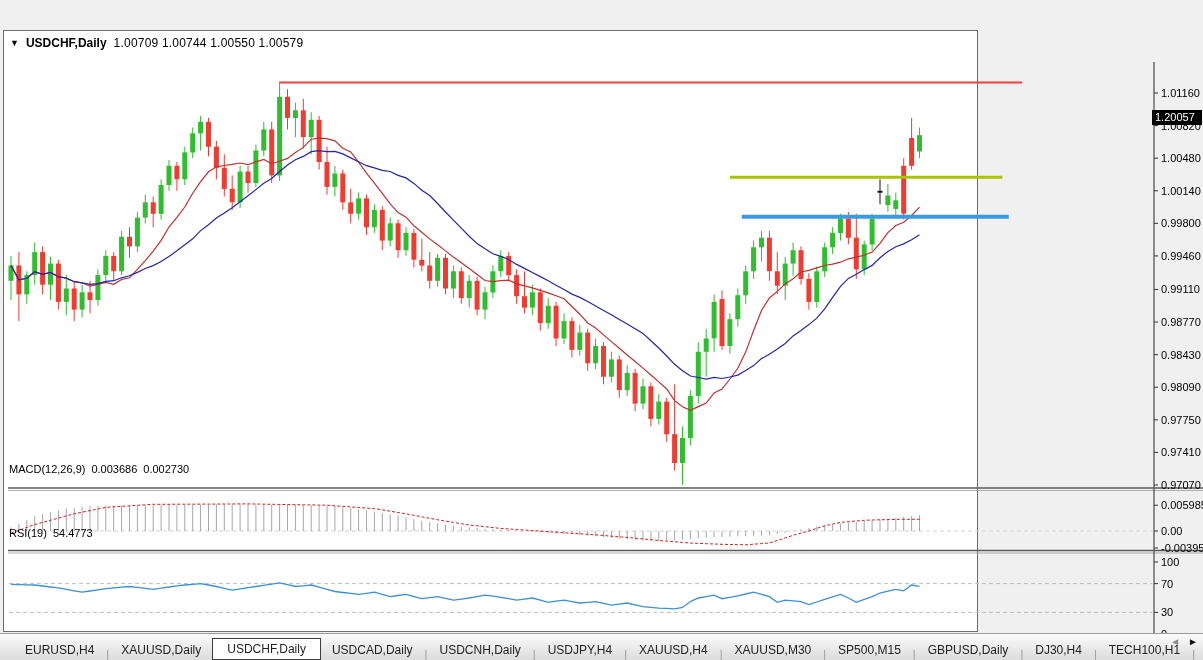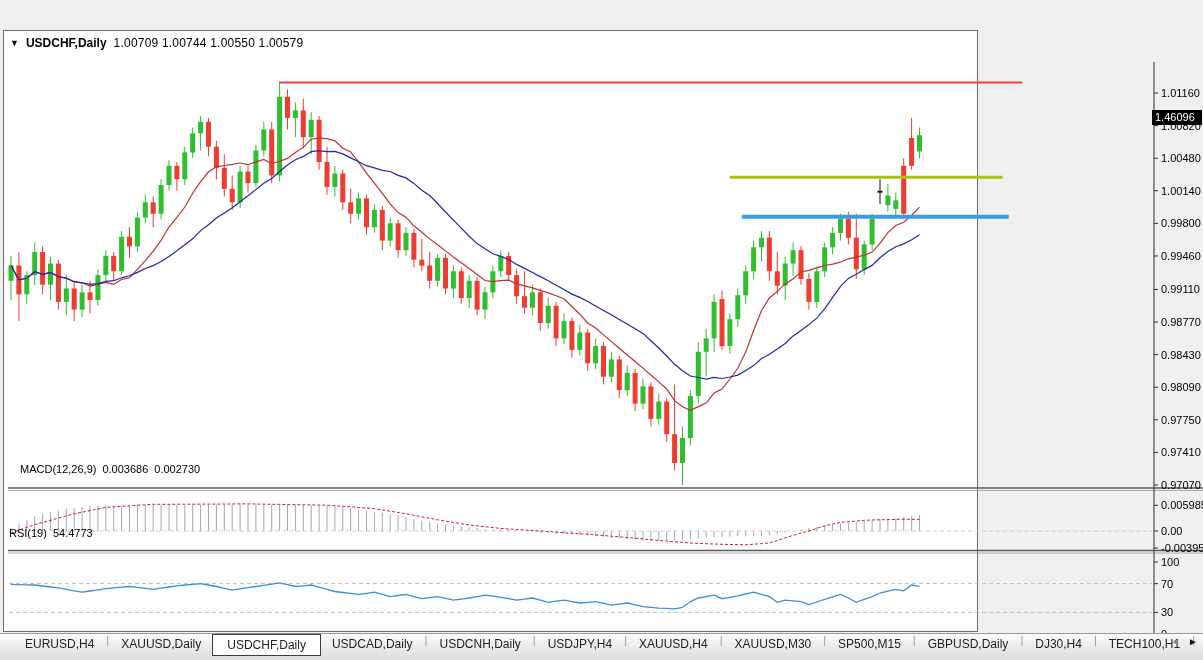--- a/index.html
+++ b/index.html
@@ -14,29 +14,29 @@
   
   #chart-frame{position:absolute;left:3px;top:30px;width:975px;height:602px;
                background:#fff;border:1px solid #6e6e6e;box-sizing:border-box;}
   #chart-svg{position:absolute;left:0;top:0;}
   
   #chart-title{position:absolute;left:10px;top:36px;font-size:12px;color:#000;display:flex;align-items:center;gap:7px;}
   #chart-title .tri{font-size:9px;position:relative;top:0px;}
   #chart-title .sym{font-weight:700;}
   #chart-title .vals{font-weight:400;letter-spacing:0.2px;text-align:center;}
   .ind-label{position:absolute;font-size:11px;color:#000;display:flex;gap:6px;}
-  #macd-label{left:20px;top:463px;}
+  #macd-label{left:9px;top:463px;}
   #rsi-label{left:9px;top:527px;}
   
   #price-tag{position:absolute;left:1152px;top:110px;width:50px;height:15px;background:#000;
              color:#fff;font-size:11px;line-height:15px;text-align:left;padding-left:3px;box-sizing:border-box;}
   
   #tabbar{position:absolute;left:0;top:633px;width:1203px;height:27px;
           background:linear-gradient(#fbfbfb,#dcdcdc);border-top:1px solid #9a9a9a;
-          display:flex;align-items:flex-start;padding-left:14px;box-sizing:border-box;white-space:nowrap;overflow:hidden;}
+          display:flex;align-items:flex-end;padding-left:14px;box-sizing:border-box;white-space:nowrap;overflow:hidden;}
   .tab{font-size:12px;color:#222;padding:3px 11px;cursor:default;}
   .tab.active{background:#fff;border:1px solid #3c3c3c;padding:3px 14px;}
   .tab-sep{color:#9a9a9a;font-size:11px;padding:0 1px;}
   #tab-arrows{position:absolute;right:5px;top:636px;display:flex;gap:8px;align-items:center;}
   #tab-arrows span{font-size:10px;}
   #arrow-left{color:#8b8b8b;}
   #arrow-right{color:#111;}
 </style>
 </head>
 <body>
@@ -497,21 +497,21 @@
     <span>MACD(12,26,9)</span>
     <span>0.003686</span>
     <span>0.002730</span>
   </div>
 
   <div id="rsi-label" class="ind-label">
     <span>RSI(19)</span>
     <span>54.4773</span>
   </div>
 
-  <div id="price-tag" style="top: 110px;">1.46096</div>
+  <div id="price-tag" style="top: 110px;">1.20057</div>
 
   <div id="tabbar">
       <span class="tab">EURUSD,H4</span>
       <span class="tab-sep">|</span>
       <span class="tab">XAUUSD,Daily</span>
       <span class="tab active">USDCHF,Daily</span>
       <span class="tab">USDCAD,Daily</span>
       <span class="tab-sep">|</span>
       <span class="tab">USDCNH,Daily</span>
       <span class="tab-sep">|</span>

